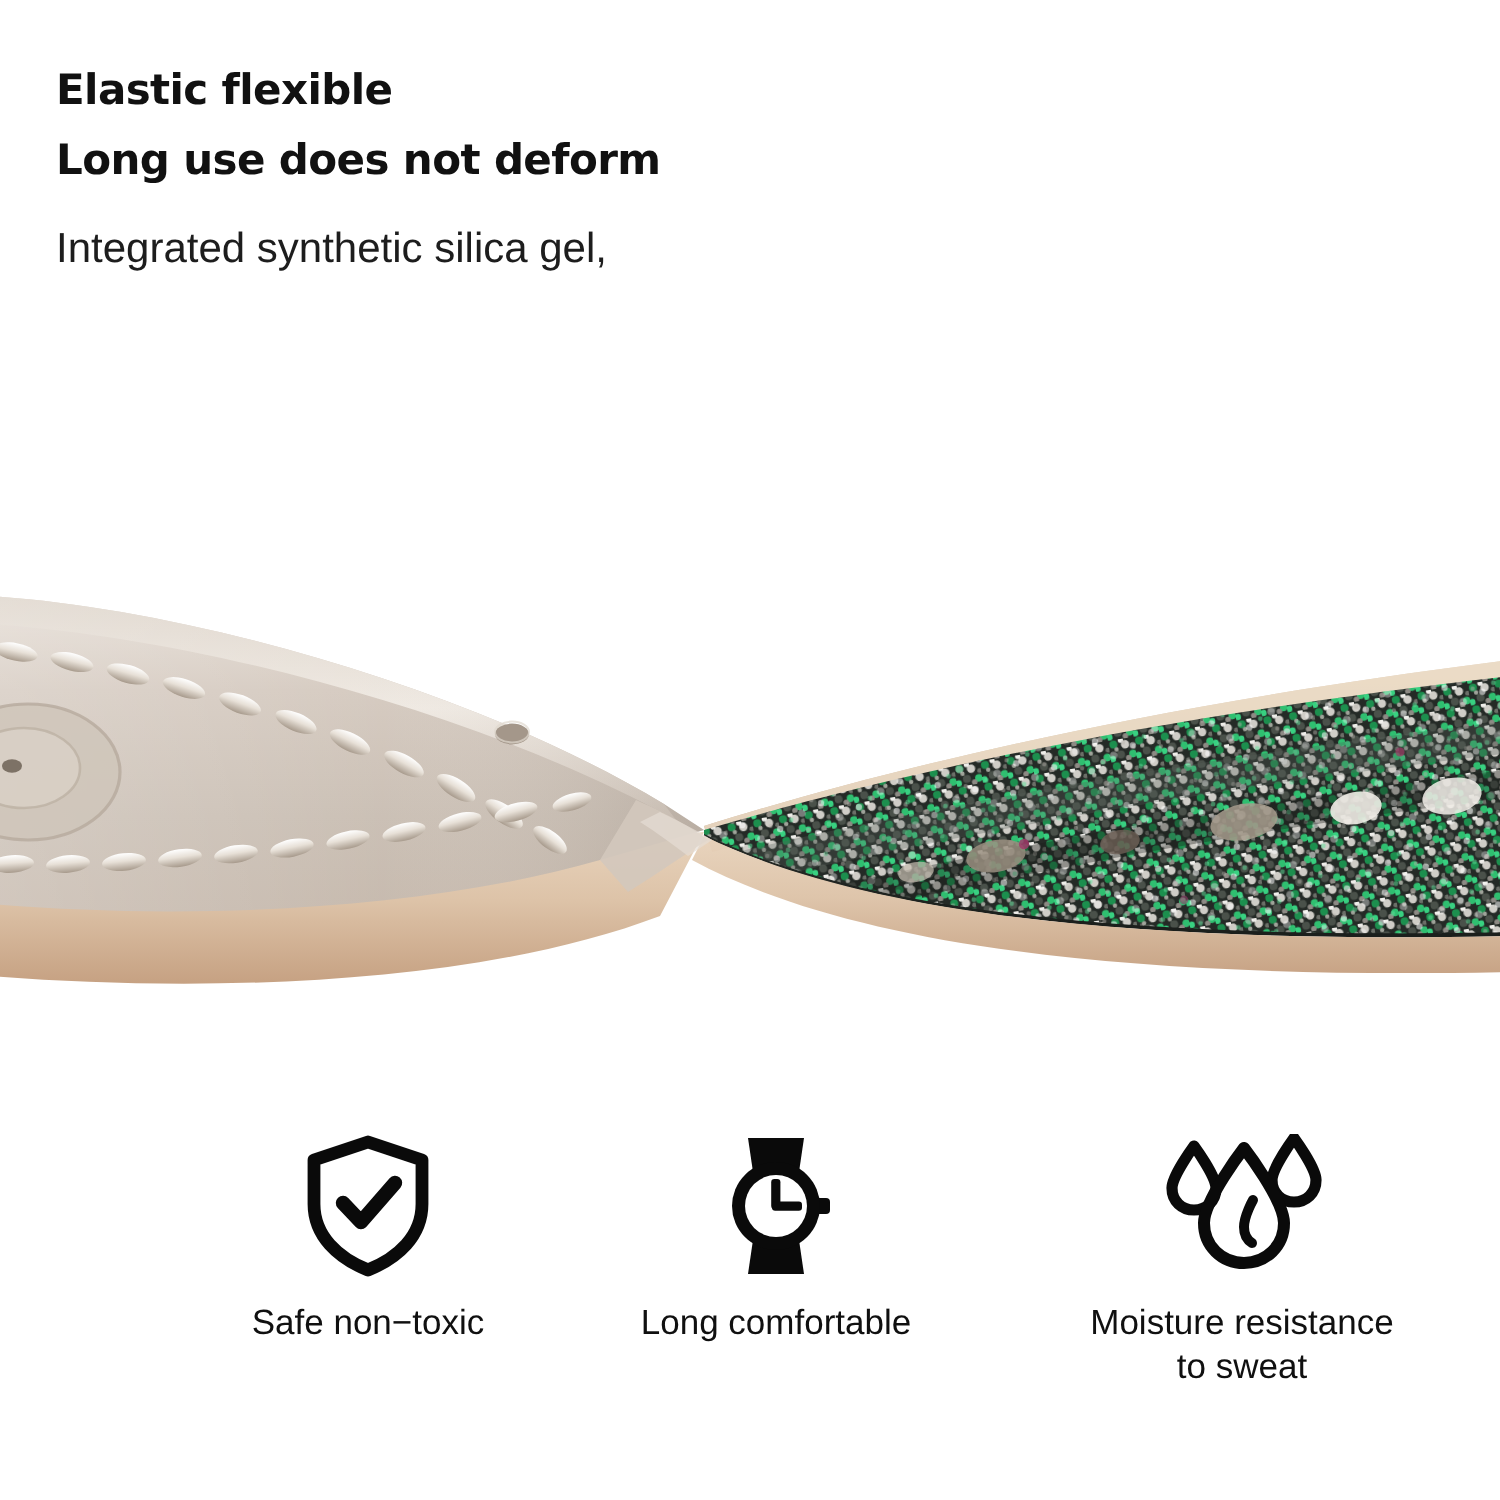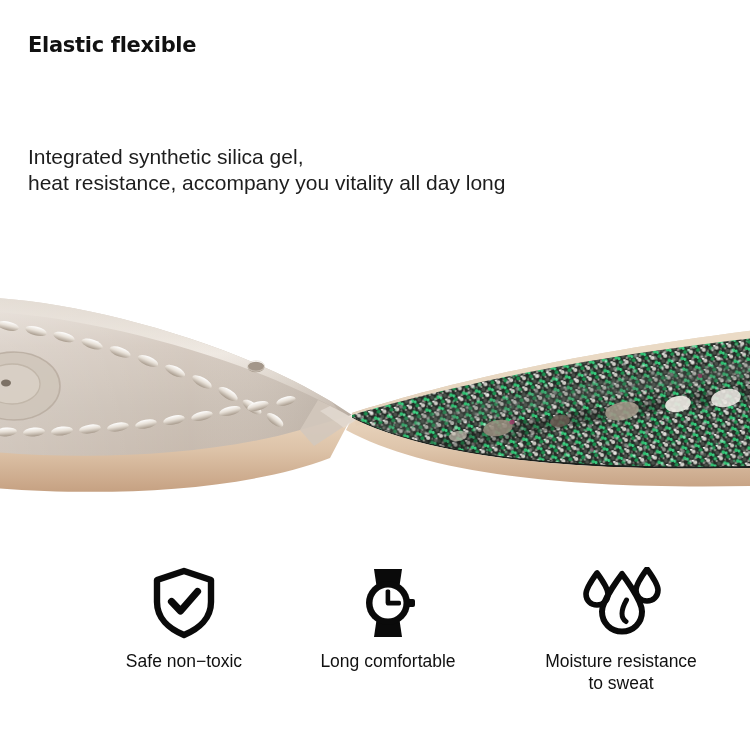--- a/index.html
+++ b/index.html
@@ -23,21 +23,21 @@
     font-size:21px;
     font-weight:700;
     line-height:35px;
     color:#111111;
     letter-spacing:-0.3px;
     white-space:nowrap;
   }
   .subcopy {
     position:absolute;
     left:28px;
-    top:144px;
+    top:112px;
     width:660px;
   }
   .subcopy-line {
     font-family:"Liberation Sans", sans-serif;
     font-size:21px;
     font-weight:400;
     line-height:25.5px;
     color:#1d1d1d;
     white-space:nowrap;
   }
@@ -83,25 +83,25 @@
     font-weight:400;
     line-height:22px;
     color:#101010;
   }
 </style>
 </head>
 <body>
 
 <div class="headline">
   <div class="headline-line">Elastic flexible</div>
+  <div class="headline-line">Long use does not deform</div>
 </div>
 
 <div class="subcopy">
   <div class="subcopy-line">Integrated synthetic silica gel,</div>
-  <div class="subcopy-line">heat resistance, accompany you vitality all day long</div>
 </div>
 
 <div class="product-stage">
   <svg viewBox="0 0 750 240" xmlns="http://www.w3.org/2000/svg">
     <defs>
 
       <linearGradient id="faceGrad" x1="0" y1="0" x2="0" y2="1">
         <stop offset="0" stop-color="#e6ded6"></stop>
         <stop offset="0.30" stop-color="#d5cac0"></stop>
         <stop offset="0.70" stop-color="#cabfb4"></stop>

